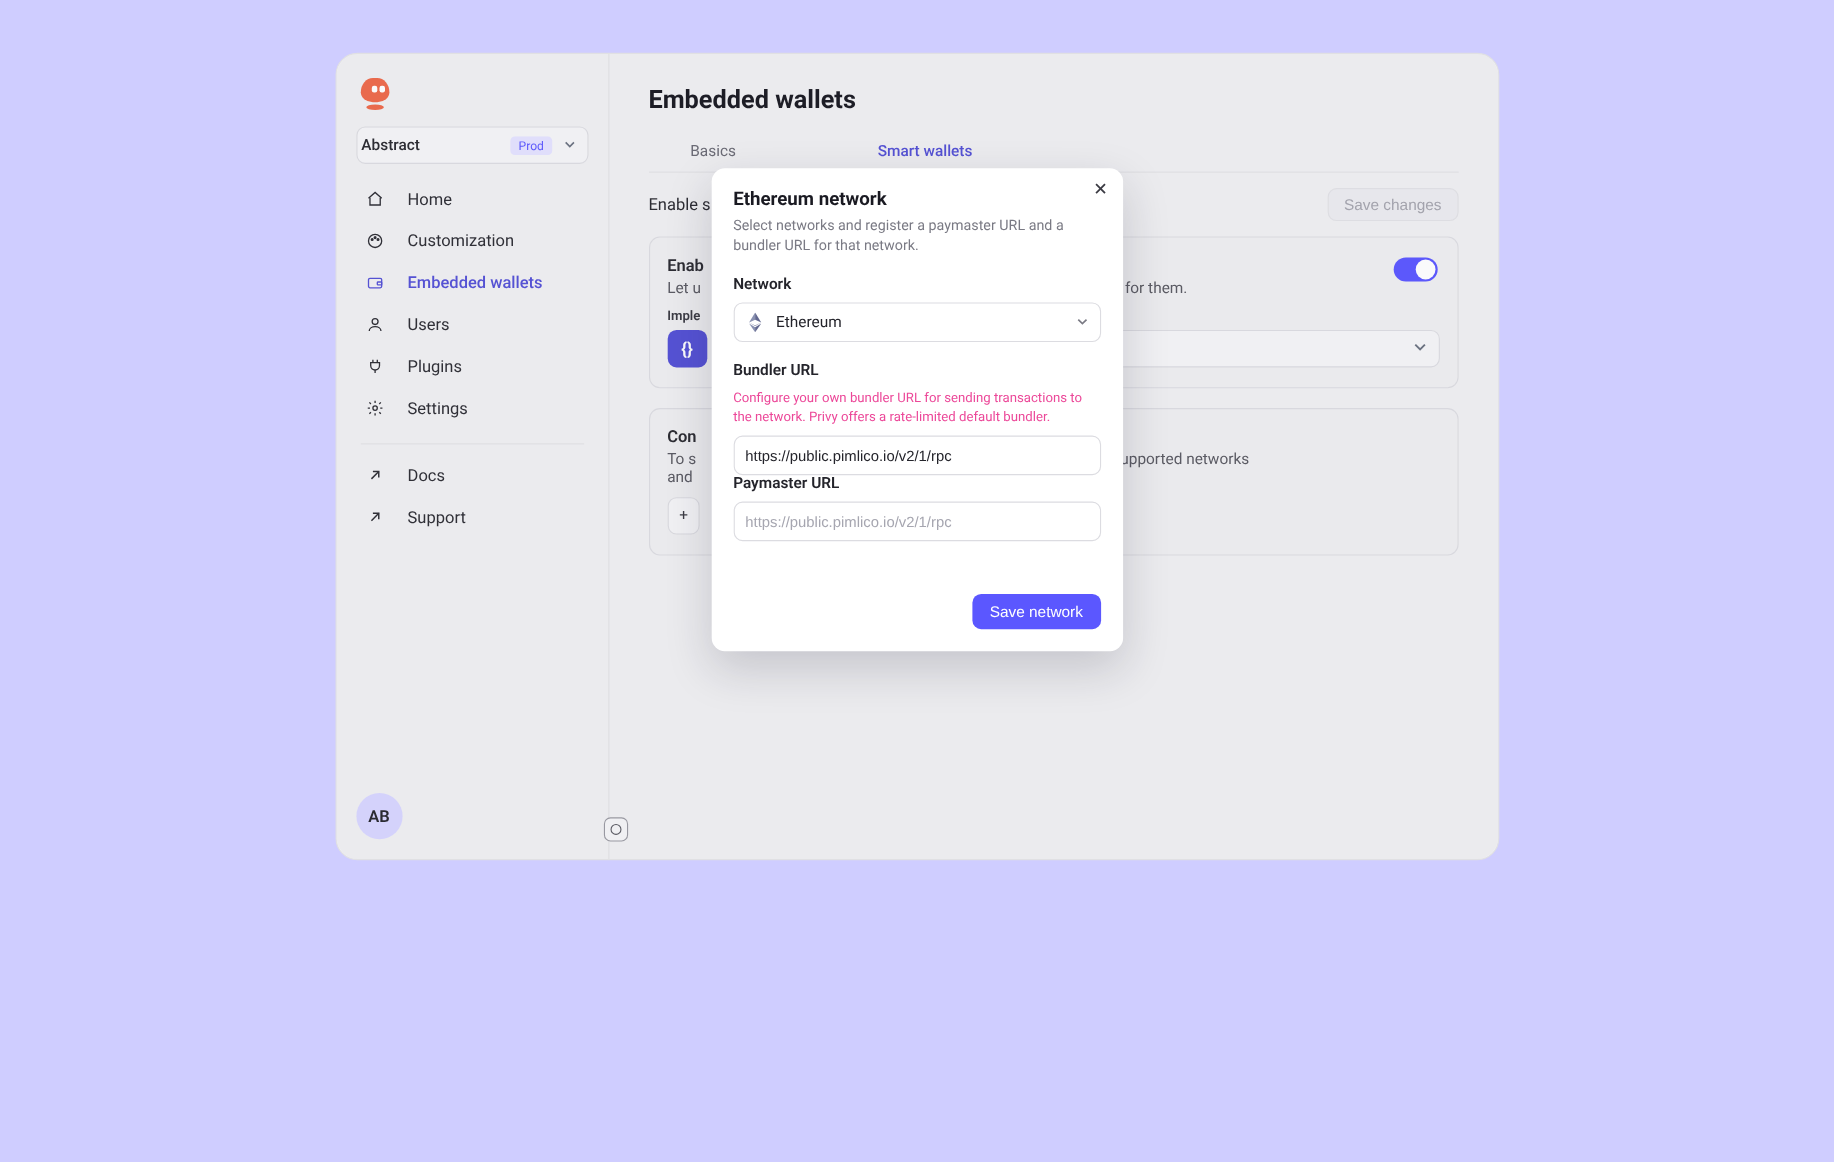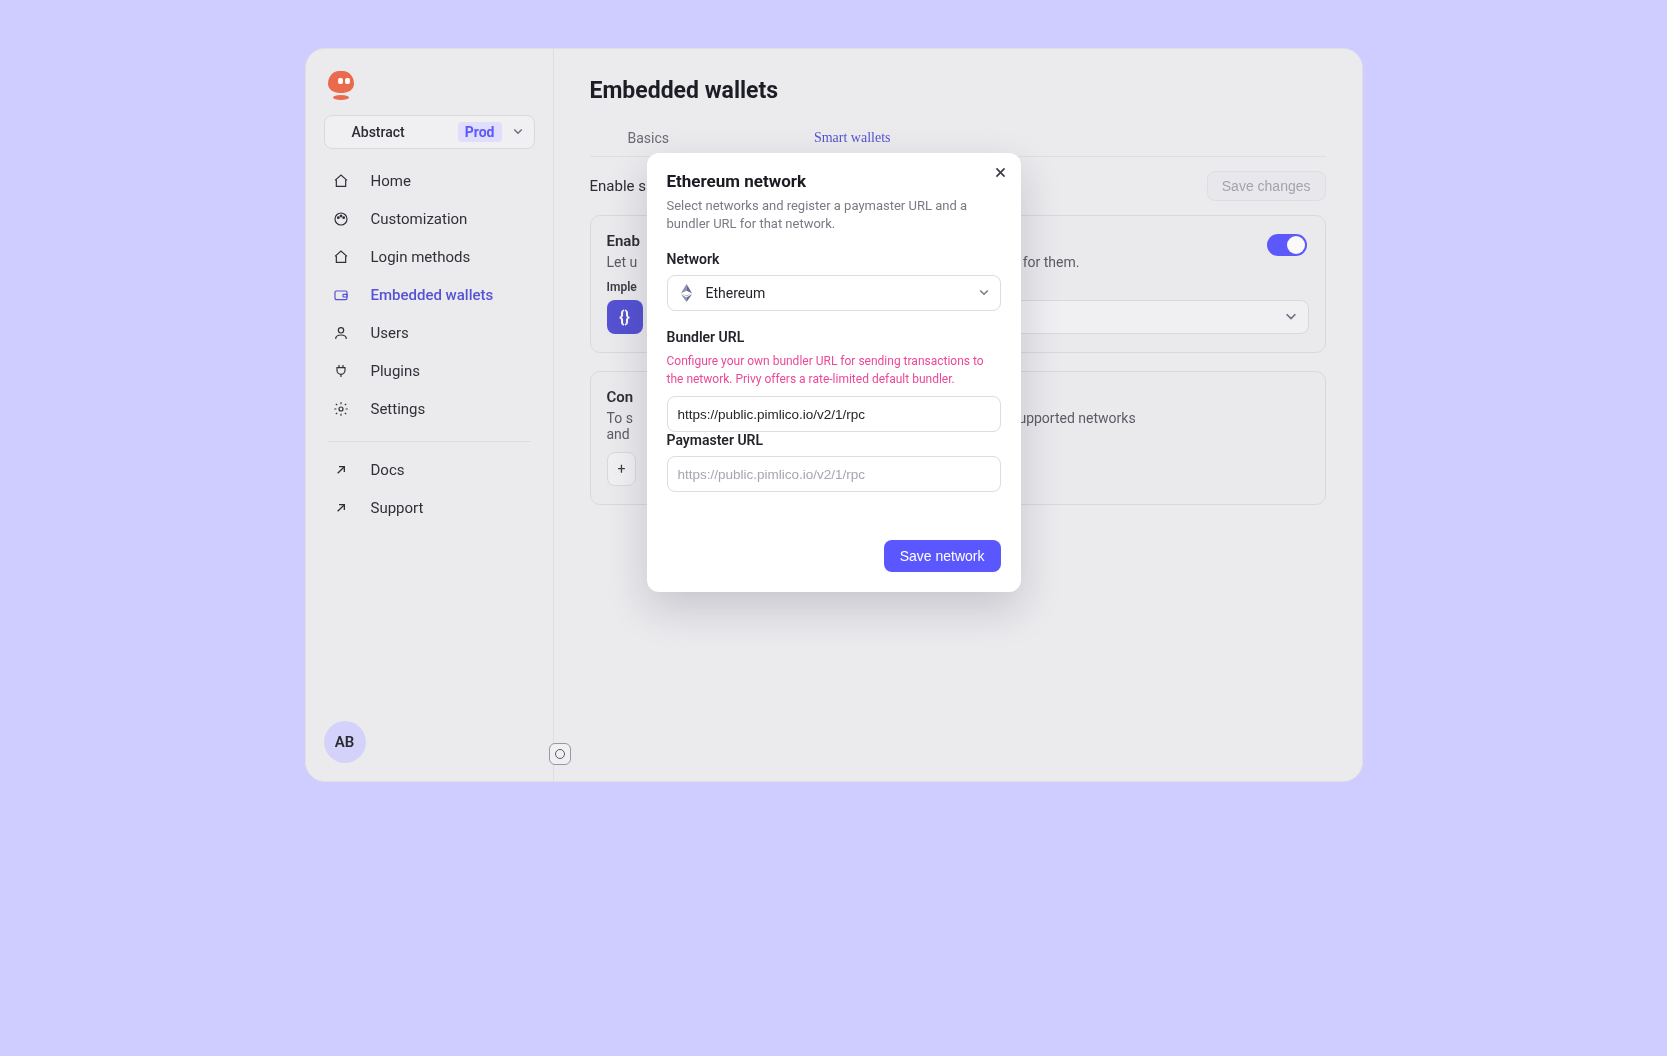--- a/index.html
+++ b/index.html
@@ -47,25 +47,25 @@
   }
   .logo-head::before, .logo-head::after {
     content:""; position:absolute; top:7px; width:5px; height:6px; background:#fff; border-radius:2px;
   }
   .logo-head::before { left:10px; }
   .logo-head::after  { left:17px; }
   .logo-base { width:16px; height:5px; background:#ee6a4a; border-radius:50%; margin:2px auto 0; }
 
   .workspace {
     height: 34px; border:1px solid #dcdce1; border-radius:8px; background:#f5f5f7;
-    display:flex; align-items:center; padding:0 8px 0 27px; gap:8px; margin-bottom: 14px;
+    display:flex; align-items:center; padding:0 8px 0 4px; gap:8px; margin-bottom: 14px;
     cursor:pointer;
   }
   .ws-name { flex:1; font-weight:500; color:#2a2a30; }
-  .ws-env  { font-size:14px; color:#5b57ff; background:#e4e2ff; padding:2px 7px; border-radius:4px; font-weight:700;}
+  .ws-env  { font-size:11px; color:#5b57ff; background:#e4e2ff; padding:2px 7px; border-radius:4px; font-weight:400;}
   .ws-chev { color:#6b7280; font-size:12px; padding:0 2px;}
   
   .nav { display:flex; flex-direction:column; gap:2px; }
   .nav-item {
     display:flex; align-items:center; gap:21px; height:36px; padding:0 8px; border-radius:6px;
     color:#2d2d34; font-size:15px; cursor:pointer;
   }
   .nav-item.active { color:#5451d6; font-weight:500;}
   .nav-item .icon { display:flex; align-items:center; justify-content:center; width:18px; flex-shrink:0;}
   .nav-item svg { width:16px; height:16px; }
@@ -189,29 +189,20 @@
         <span class="icon">
           <svg viewBox="0 0 24 24" fill="none" stroke="currentColor" stroke-width="1.8">
                 <circle cx="12" cy="12" r="9"></circle>
                 <circle cx="8" cy="10" r="1.2" fill="currentColor"></circle>
                 <circle cx="12" cy="7.5" r="1.2" fill="currentColor"></circle>
                 <circle cx="16" cy="10" r="1.2" fill="currentColor"></circle>
               </svg>
         </span>
         <span>Customization</span>
       </div>
-      <div class="nav-item">
-        <span class="icon">
-          <svg viewBox="0 0 24 24" fill="none" stroke="currentColor" stroke-width="1.8">
-                <path d="M3 11 12 3l9 8"></path>
-                <path d="M5 10v10h14V10"></path>
-              </svg>
-        </span>
-        <span>Login methods</span>
-      </div>
       <div class="nav-item active">
         <span class="icon">
           <svg viewBox="0 0 24 24" fill="none" stroke="currentColor" stroke-width="1.8">
                 <rect x="3" y="6" width="18" height="13" rx="2"></rect>
                 <rect x="15" y="11" width="6" height="4" rx="1"></rect>
               </svg>
         </span>
         <span>Embedded wallets</span>
       </div>
       <div class="nav-item">
@@ -272,21 +263,21 @@
   <div class="fab-btn">
         <div class="c"></div>
       </div>
 
   <main class="main">
     <h1 class="page-title">Embedded wallets</h1>
 
     <div class="tabs">
       <div class="tab"><span>Basics</span></div>
       <div class="tab" style="visibility:hidden"><span>Recovery</span></div>
-      <div class="tab active" style="position:relative; left:24px;font-family:Liberation Serif, serif;"><span>Smart wallets</span></div>
+      <div class="tab active" style="position:relative; left:8px;"><span>Smart wallets</span></div>
     </div>
 
     <div class="section-row">
       <span class="section-sub">Enable s</span>
       <button class="save-btn"><span>Save changes</span></button>
     </div>
 
     <div class="card rel">
       <h4>Enab</h4>
       <p>

